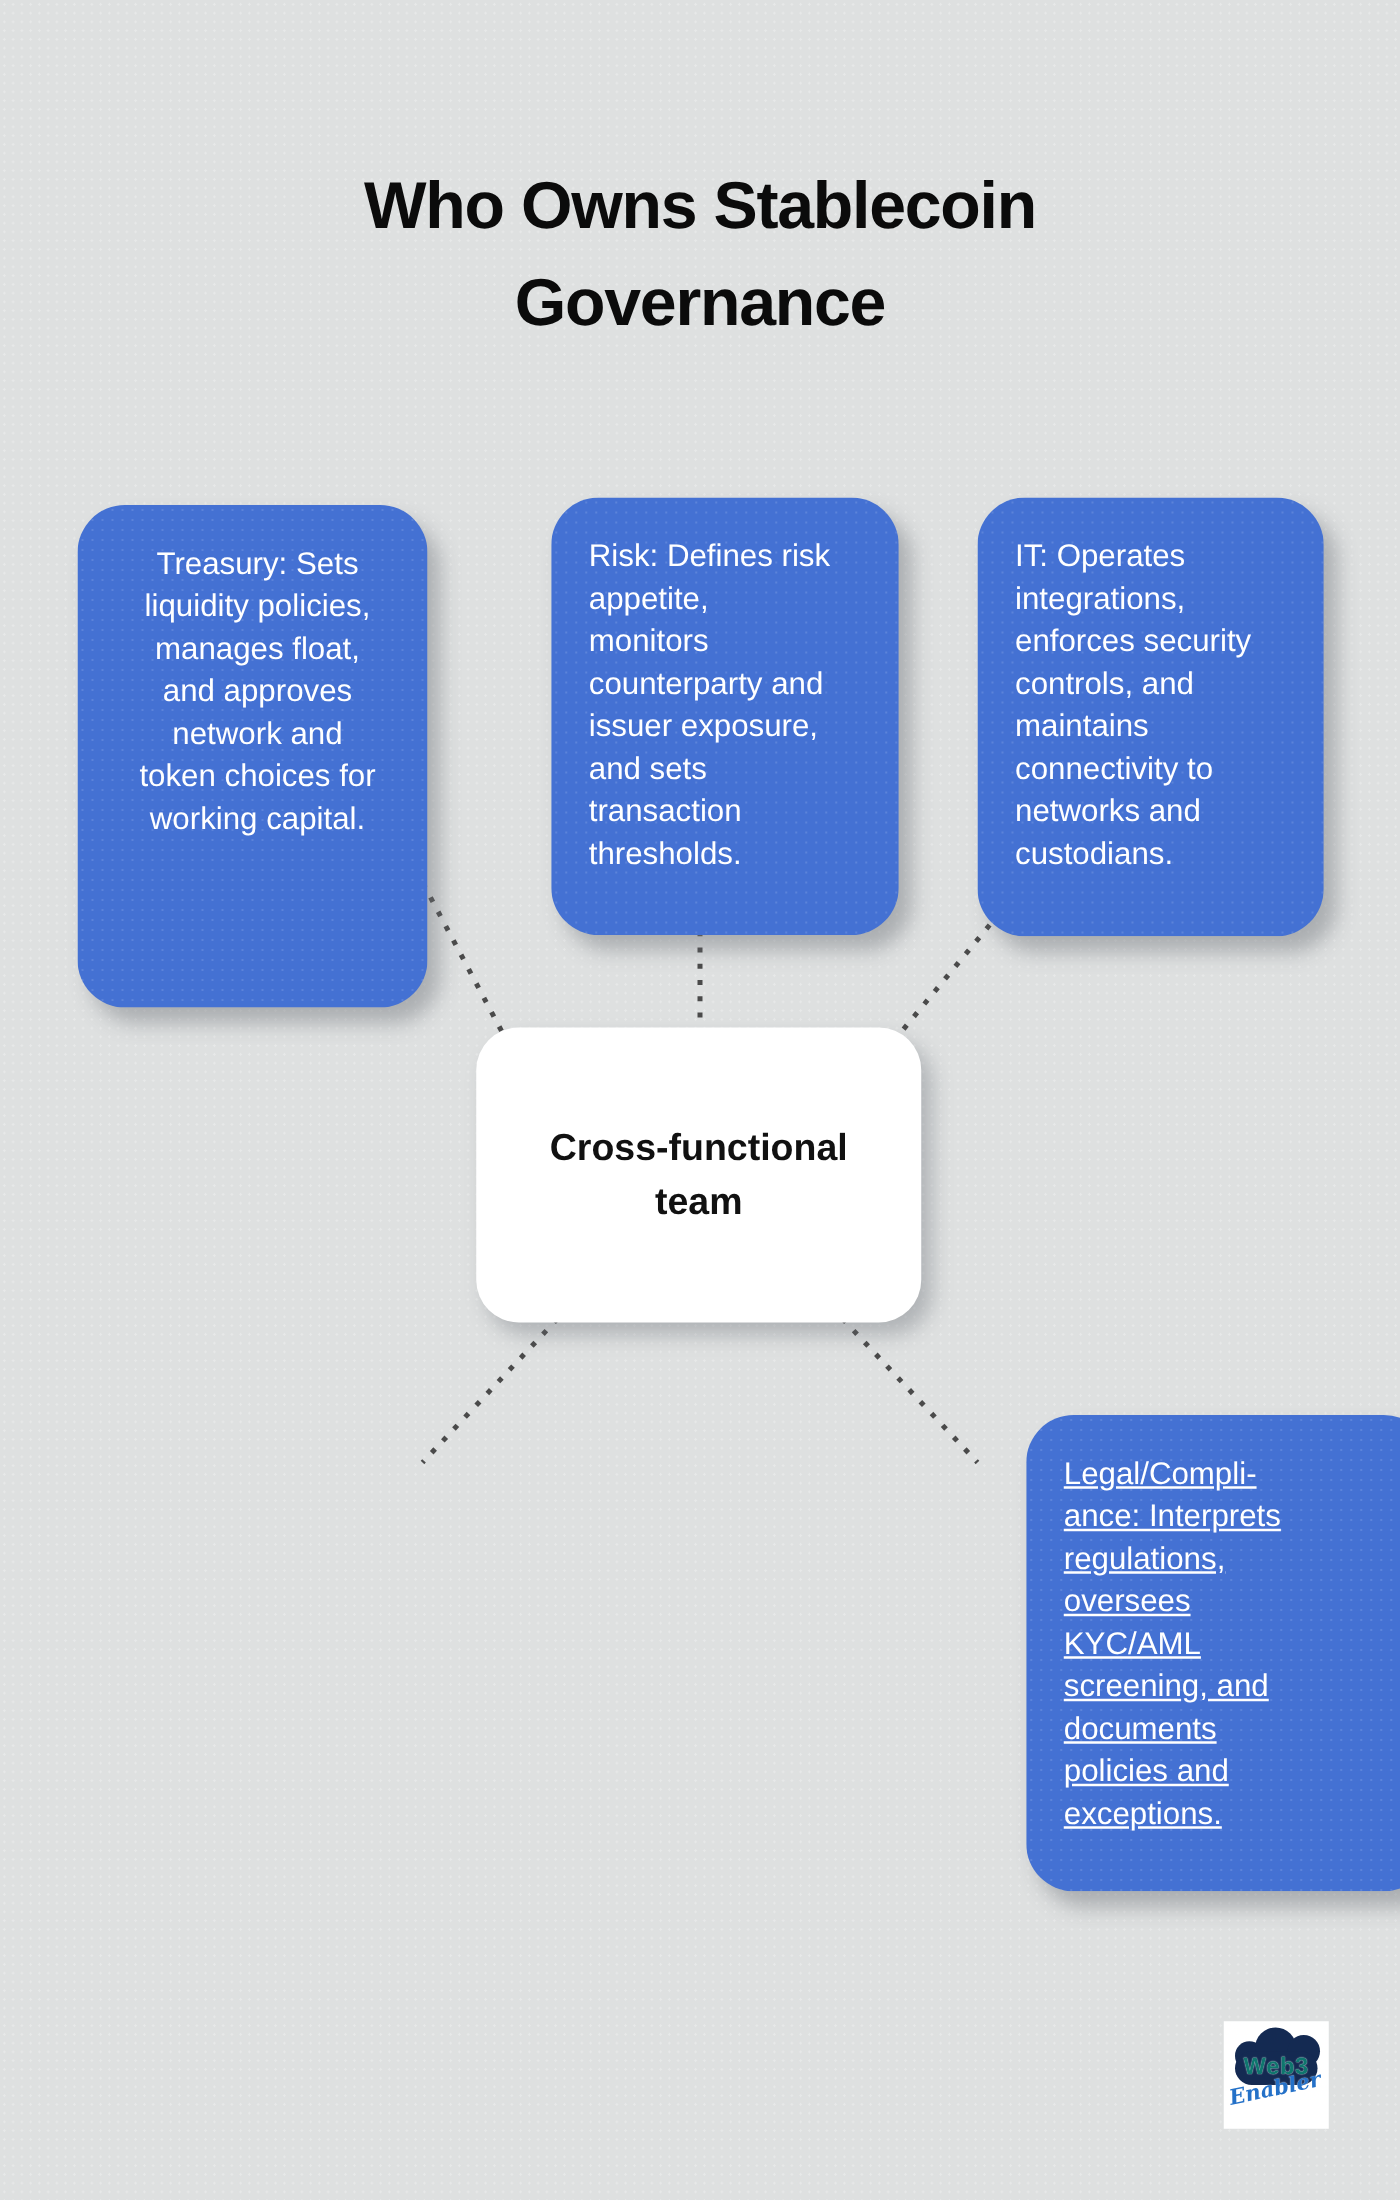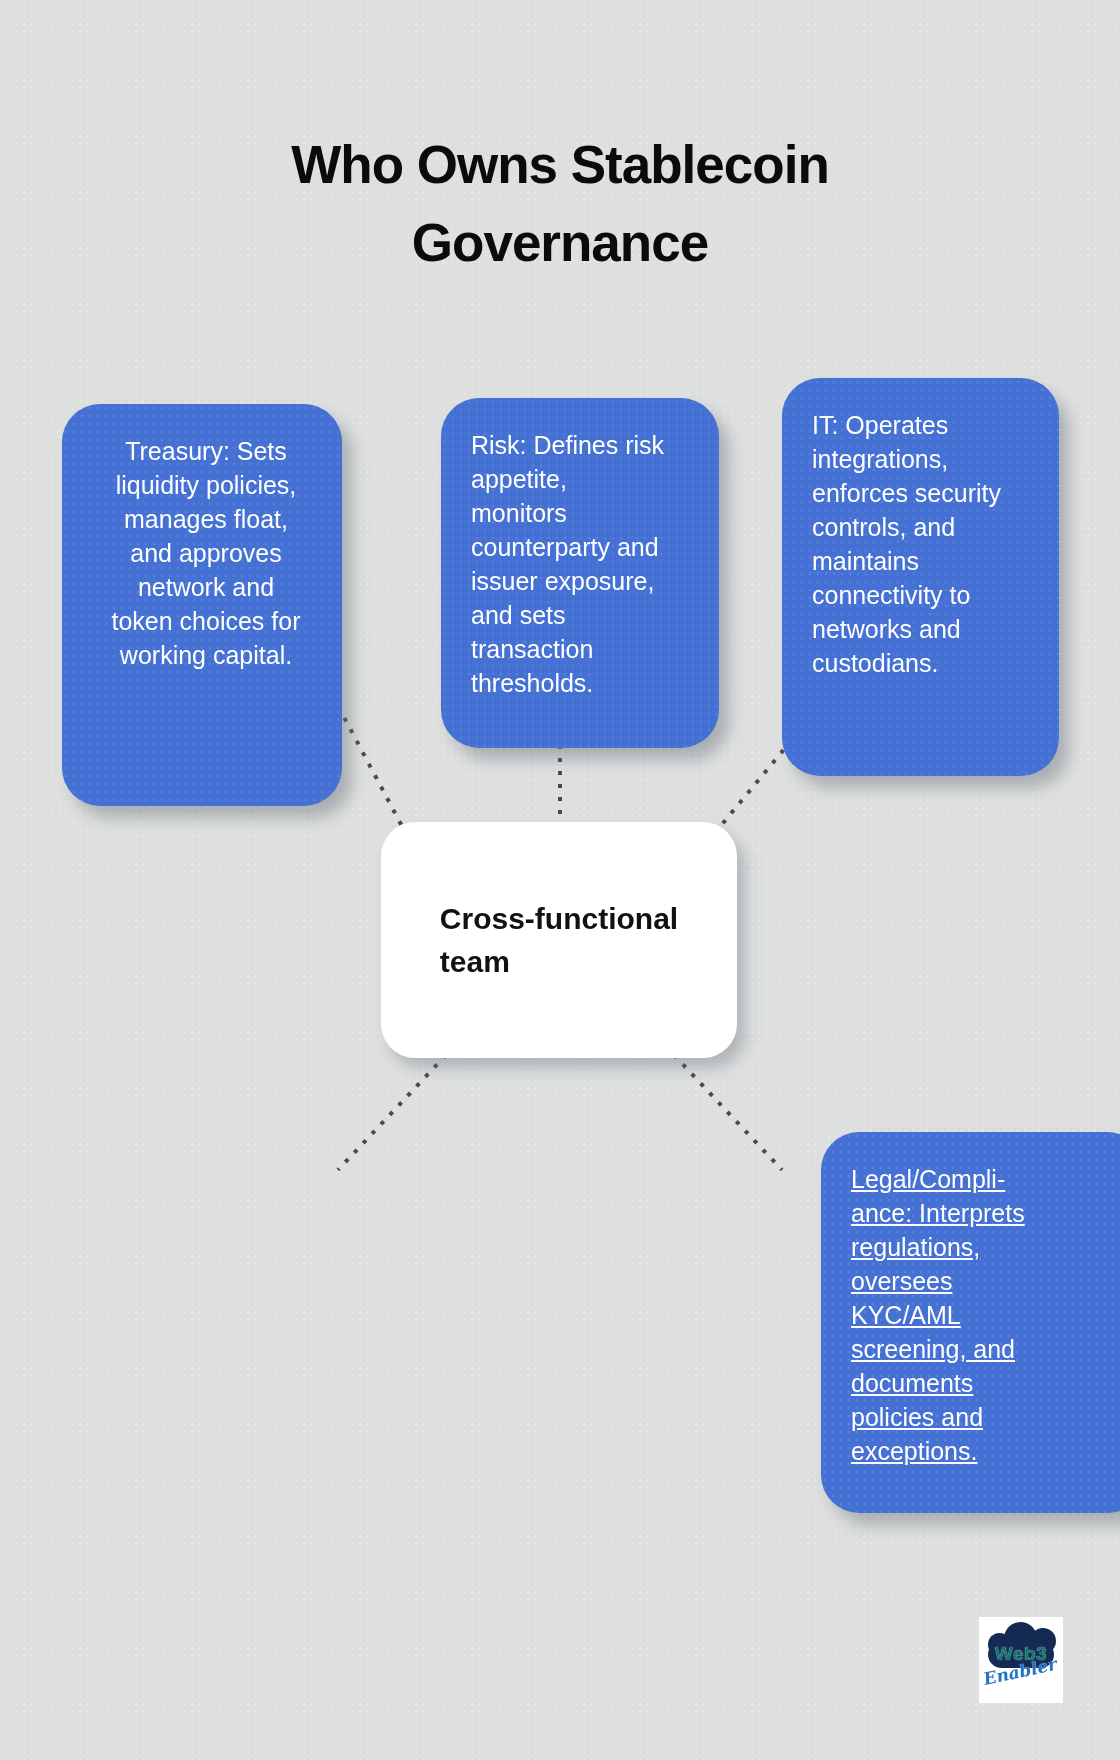--- a/index.html
+++ b/index.html
@@ -55,33 +55,34 @@
     background-size: 8px 8px;
     color: #ffffff;
     font-size: 25px;
     line-height: 34px;
     padding: 30px 22px 0 30px;
     box-sizing: border-box;
     box-shadow: 10px 12px 16px rgba(108,113,120,0.45);
   }
   .node-treasury   { left: 62px;  top: 404px;  width: 280px; height: 402px; text-align: center; }
   .node-risk       { left: 421px; top: 398px;  width: 278px; height: 350px; margin-left: 20px; }
-  .node-it         { left: 782px; top: 378px;  width: 277px; height: 398px; }
+  .node-it         { left: 782px; top: 398px;  width: 277px; height: 351px; }
   .node-operations { left: 62px;  top: 1130px; width: 280px; height: 348px; }
   .node-legal      { left: 821px; top: 1132px; width: 324px; height: 381px; text-decoration: underline; }
   
   .center-node {
     position: absolute;
     left: 381px; top: 822px; width: 356px; height: 236px;
     background: #ffffff;
     border-radius: 34px;
     box-shadow: 8px 10px 16px rgba(108,113,120,0.4);
     display: flex;
     align-items: center;
     justify-content: center;
+    text-align: center;
     color: #111111;
     font-size: 30px;
     line-height: 43px;
     font-weight: 700;
   }
   
   .logo {
     position: absolute;
     left: 979px; top: 1617px;
     width: 84px; height: 86px;

